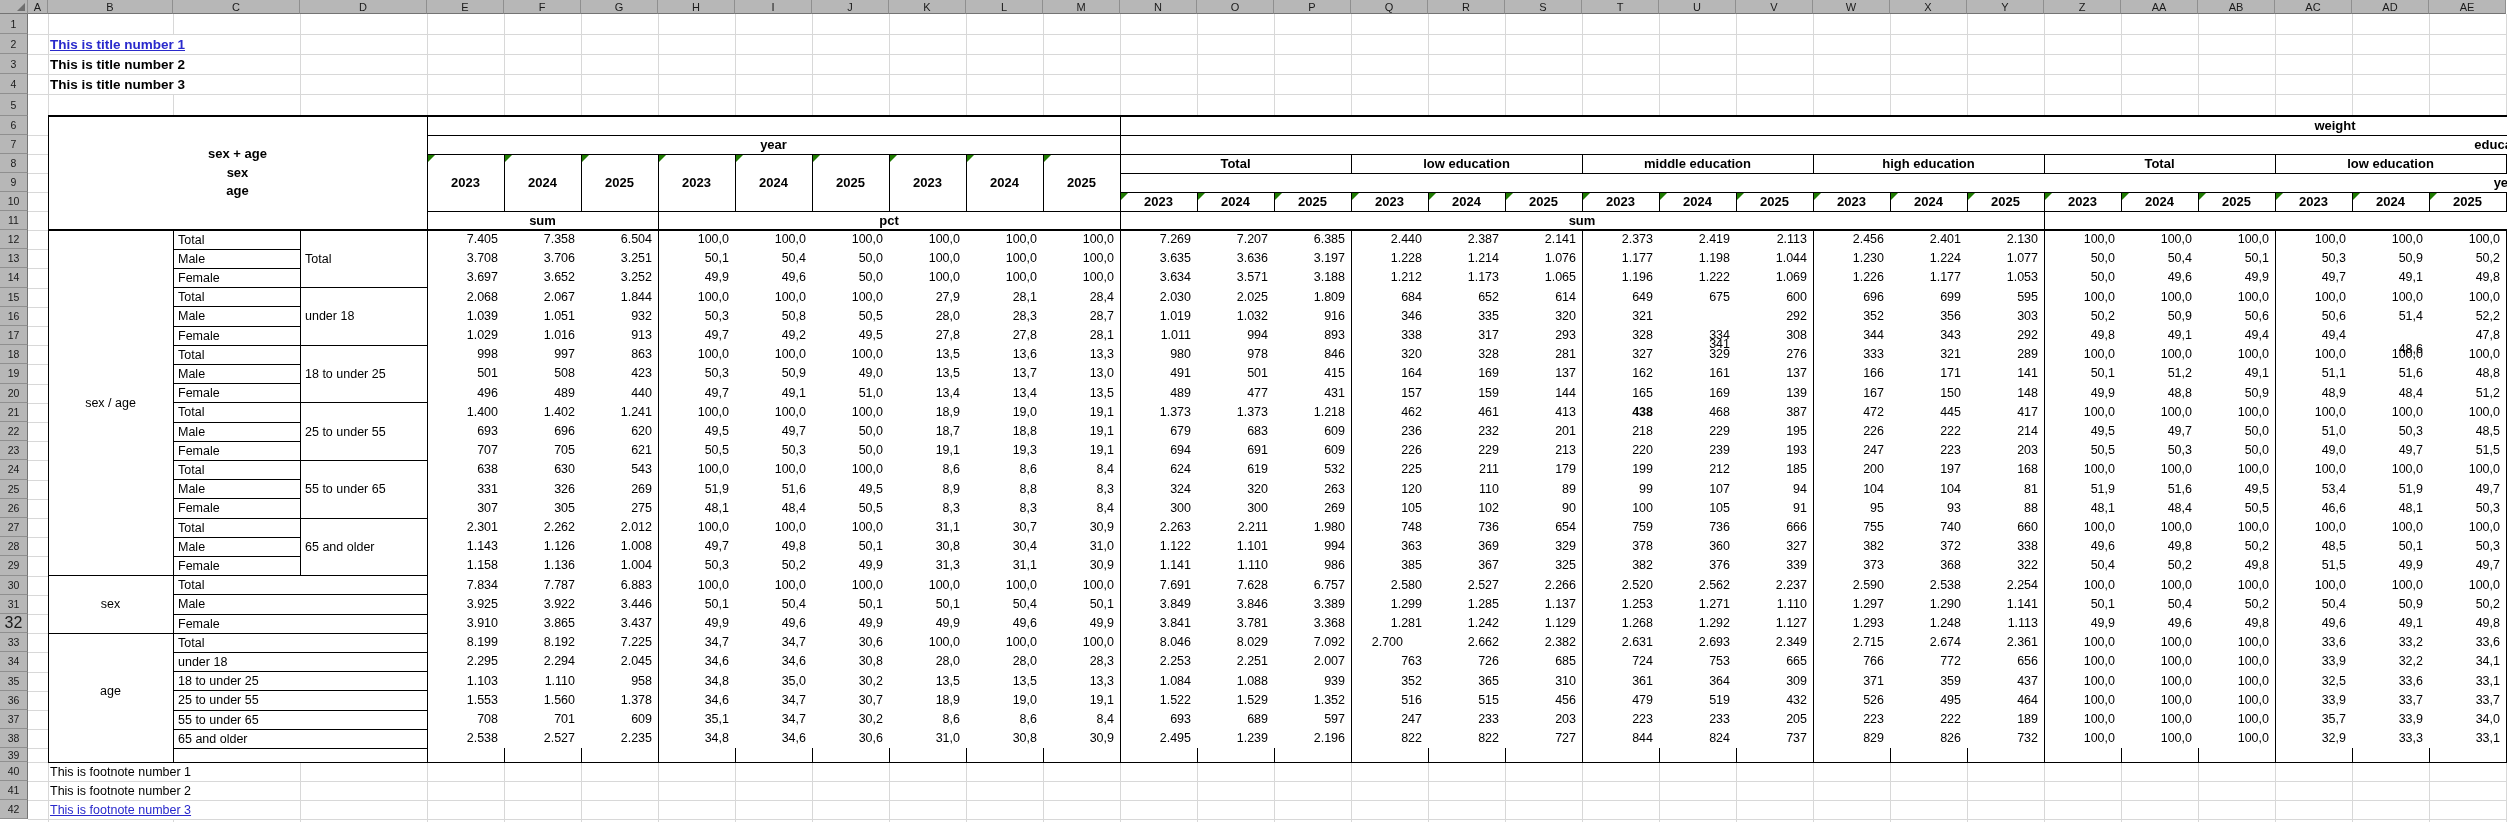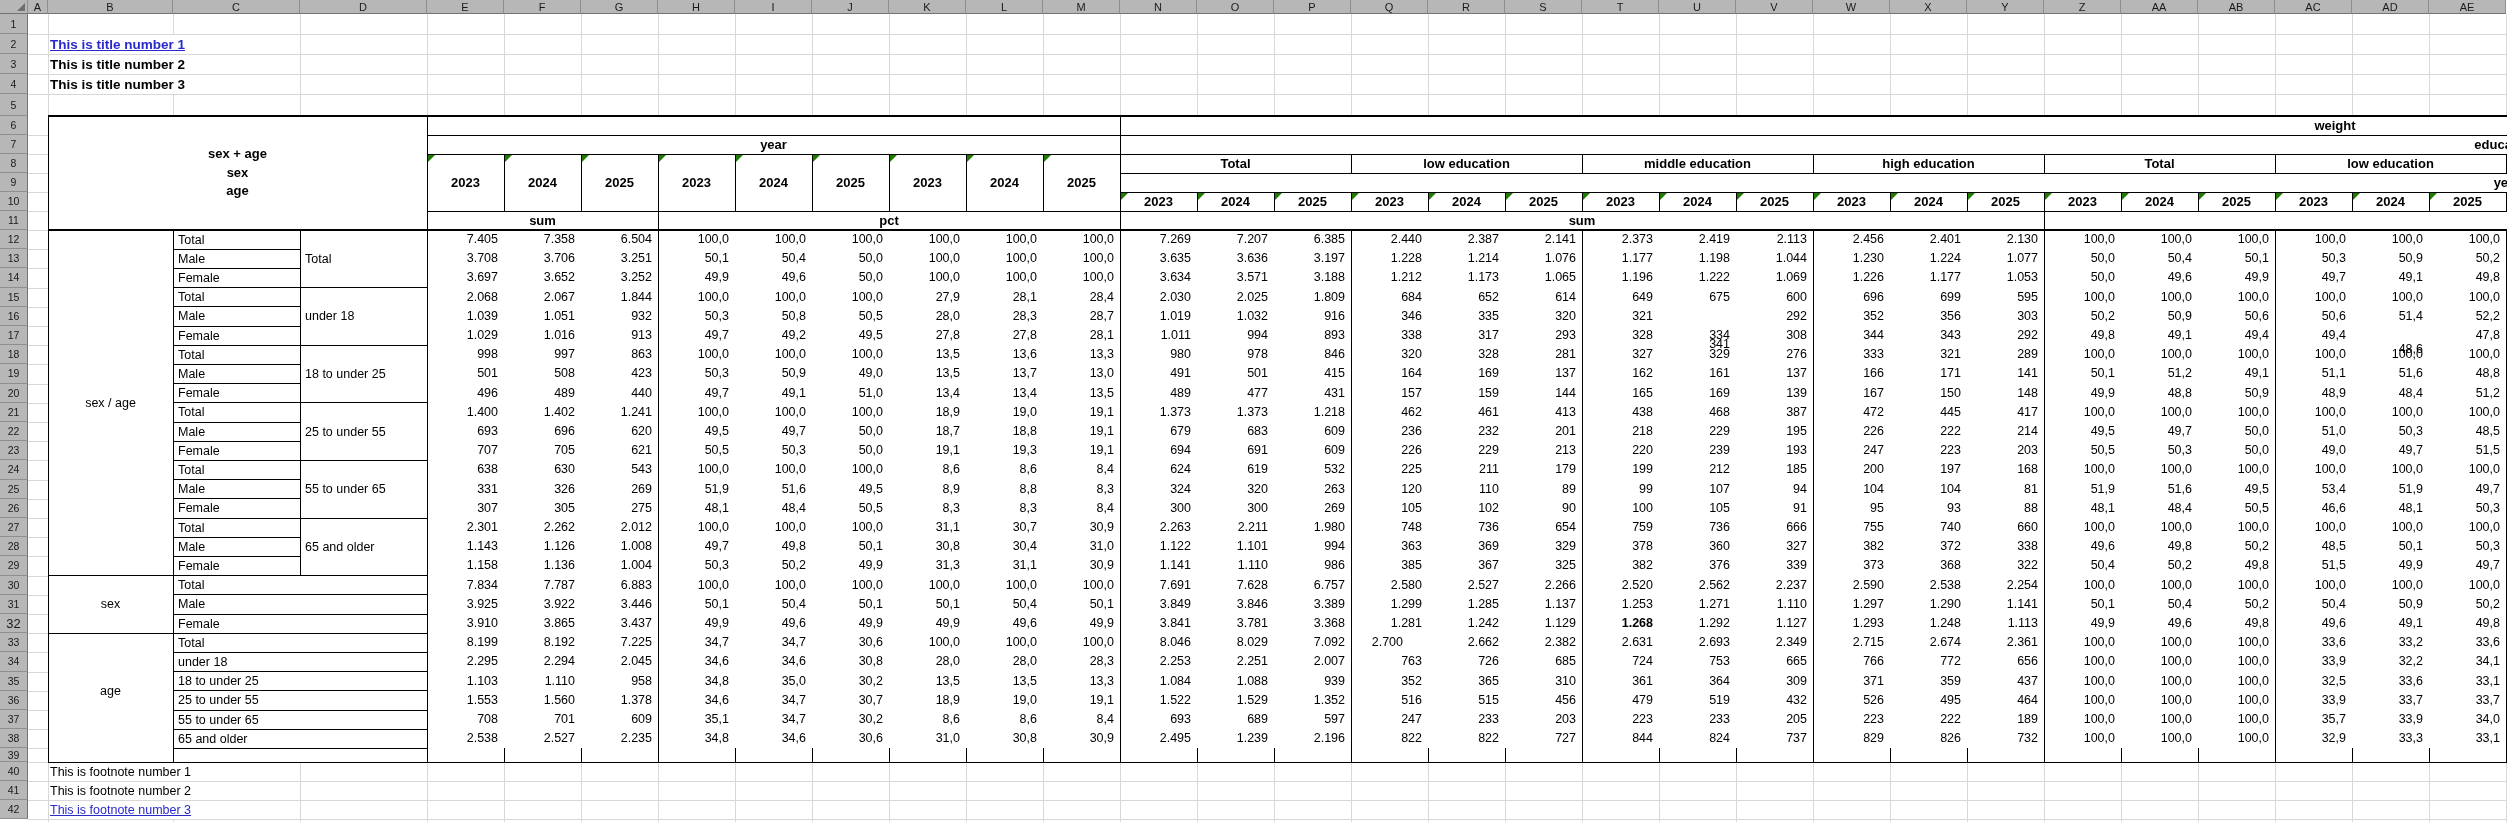--- a/index.html
+++ b/index.html
@@ -508,21 +508,21 @@
       <div class="datacell" style="left: 812px; top: 402.8px; width: 77px; height: 19.2px; line-height: 19.2px;">100,0</div>
       <div class="datacell" style="left: 889px; top: 402.8px; width: 77px; height: 19.2px; line-height: 19.2px;">18,9</div>
       <div class="datacell" style="left: 966px; top: 402.8px; width: 77px; height: 19.2px; line-height: 19.2px;">19,0</div>
       <div class="datacell" style="left: 1043px; top: 402.8px; width: 77px; height: 19.2px; line-height: 19.2px;">19,1</div>
       <div class="datacell" style="left: 1120px; top: 402.8px; width: 77px; height: 19.2px; line-height: 19.2px;">1.373</div>
       <div class="datacell" style="left: 1197px; top: 402.8px; width: 77px; height: 19.2px; line-height: 19.2px;">1.373</div>
       <div class="datacell" style="left: 1274px; top: 402.8px; width: 77px; height: 19.2px; line-height: 19.2px;">1.218</div>
       <div class="datacell" style="left: 1351px; top: 402.8px; width: 77px; height: 19.2px; line-height: 19.2px;">462</div>
       <div class="datacell" style="left: 1428px; top: 402.8px; width: 77px; height: 19.2px; line-height: 19.2px;">461</div>
       <div class="datacell" style="left: 1505px; top: 402.8px; width: 77px; height: 19.2px; line-height: 19.2px;">413</div>
-      <div class="datacell" style="left: 1582px; top: 402.8px; width: 77px; height: 19.2px; line-height: 19.2px;">438</div>
+      <div class="datacell" style="left: 1582px; top: 402.8px; width: 77px; height: 19.2px; line-height: 19.2px; font-weight: bold;">438</div>
       <div class="datacell" style="left: 1659px; top: 402.8px; width: 77px; height: 19.2px; line-height: 19.2px;">468</div>
       <div class="datacell" style="left: 1736px; top: 402.8px; width: 77px; height: 19.2px; line-height: 19.2px;">387</div>
       <div class="datacell" style="left: 1813px; top: 402.8px; width: 77px; height: 19.2px; line-height: 19.2px;">472</div>
       <div class="datacell" style="left: 1890px; top: 402.8px; width: 77px; height: 19.2px; line-height: 19.2px;">445</div>
       <div class="datacell" style="left: 1967px; top: 402.8px; width: 77px; height: 19.2px; line-height: 19.2px;">417</div>
       <div class="datacell" style="left: 2044px; top: 402.8px; width: 77px; height: 19.2px; line-height: 19.2px;">100,0</div>
       <div class="datacell" style="left: 2121px; top: 402.8px; width: 77px; height: 19.2px; line-height: 19.2px;">100,0</div>
       <div class="datacell" style="left: 2198px; top: 402.8px; width: 77px; height: 19.2px; line-height: 19.2px;">100,0</div>
       <div class="datacell" style="left: 2275px; top: 402.8px; width: 77px; height: 19.2px; line-height: 19.2px;">100,0</div>
       <div class="datacell" style="left: 2352px; top: 402.8px; width: 77px; height: 19.2px; line-height: 19.2px;">100,0</div>
@@ -805,21 +805,21 @@
       <div class="datacell" style="left: 812px; top: 614px; width: 77px; height: 19.2px; line-height: 19.2px;">49,9</div>
       <div class="datacell" style="left: 889px; top: 614px; width: 77px; height: 19.2px; line-height: 19.2px;">49,9</div>
       <div class="datacell" style="left: 966px; top: 614px; width: 77px; height: 19.2px; line-height: 19.2px;">49,6</div>
       <div class="datacell" style="left: 1043px; top: 614px; width: 77px; height: 19.2px; line-height: 19.2px;">49,9</div>
       <div class="datacell" style="left: 1120px; top: 614px; width: 77px; height: 19.2px; line-height: 19.2px;">3.841</div>
       <div class="datacell" style="left: 1197px; top: 614px; width: 77px; height: 19.2px; line-height: 19.2px;">3.781</div>
       <div class="datacell" style="left: 1274px; top: 614px; width: 77px; height: 19.2px; line-height: 19.2px;">3.368</div>
       <div class="datacell" style="left: 1351px; top: 614px; width: 77px; height: 19.2px; line-height: 19.2px;">1.281</div>
       <div class="datacell" style="left: 1428px; top: 614px; width: 77px; height: 19.2px; line-height: 19.2px;">1.242</div>
       <div class="datacell" style="left: 1505px; top: 614px; width: 77px; height: 19.2px; line-height: 19.2px;">1.129</div>
-      <div class="datacell" style="left: 1582px; top: 614px; width: 77px; height: 19.2px; line-height: 19.2px; font-weight: bold;">1.268</div>
+      <div class="datacell" style="left: 1582px; top: 614px; width: 77px; height: 19.2px; line-height: 19.2px;">1.268</div>
       <div class="datacell" style="left: 1659px; top: 614px; width: 77px; height: 19.2px; line-height: 19.2px;">1.292</div>
       <div class="datacell" style="left: 1736px; top: 614px; width: 77px; height: 19.2px; line-height: 19.2px;">1.127</div>
       <div class="datacell" style="left: 1813px; top: 614px; width: 77px; height: 19.2px; line-height: 19.2px;">1.293</div>
       <div class="datacell" style="left: 1890px; top: 614px; width: 77px; height: 19.2px; line-height: 19.2px;">1.248</div>
       <div class="datacell" style="left: 1967px; top: 614px; width: 77px; height: 19.2px; line-height: 19.2px;">1.113</div>
       <div class="datacell" style="left: 2044px; top: 614px; width: 77px; height: 19.2px; line-height: 19.2px;">49,9</div>
       <div class="datacell" style="left: 2121px; top: 614px; width: 77px; height: 19.2px; line-height: 19.2px;">49,6</div>
       <div class="datacell" style="left: 2198px; top: 614px; width: 77px; height: 19.2px; line-height: 19.2px;">49,8</div>
       <div class="datacell" style="left: 2275px; top: 614px; width: 77px; height: 19.2px; line-height: 19.2px;">49,6</div>
       <div class="datacell" style="left: 2352px; top: 614px; width: 77px; height: 19.2px; line-height: 19.2px;">49,1</div>
@@ -1187,21 +1187,21 @@
       <div class="hdrcell rowhdrcell" style="left: 0px; top: 422px; width: 28px; height: 19.2px; font-size: 10.5px;">22</div>
       <div class="hdrcell rowhdrcell" style="left: 0px; top: 441.2px; width: 28px; height: 19.2px; font-size: 10.5px;">23</div>
       <div class="hdrcell rowhdrcell" style="left: 0px; top: 460.4px; width: 28px; height: 19.2px; font-size: 10.5px;">24</div>
       <div class="hdrcell rowhdrcell" style="left: 0px; top: 479.6px; width: 28px; height: 19.2px; font-size: 10.5px;">25</div>
       <div class="hdrcell rowhdrcell" style="left: 0px; top: 498.8px; width: 28px; height: 19.2px; font-size: 10.5px;">26</div>
       <div class="hdrcell rowhdrcell" style="left: 0px; top: 518px; width: 28px; height: 19.2px; font-size: 10.5px;">27</div>
       <div class="hdrcell rowhdrcell" style="left: 0px; top: 537.2px; width: 28px; height: 19.2px; font-size: 10.5px;">28</div>
       <div class="hdrcell rowhdrcell" style="left: 0px; top: 556.4px; width: 28px; height: 19.2px; font-size: 10.5px;">29</div>
       <div class="hdrcell rowhdrcell" style="left: 0px; top: 575.6px; width: 28px; height: 19.2px; font-size: 10.5px;">30</div>
       <div class="hdrcell rowhdrcell" style="left: 0px; top: 594.8px; width: 28px; height: 19.2px; font-size: 10.5px;">31</div>
-      <div class="hdrcell rowhdrcell" style="left: 0px; top: 614px; width: 28px; height: 19.2px; font-size: 13px;">32</div>
+      <div class="hdrcell rowhdrcell" style="left: 0px; top: 614px; width: 28px; height: 19.2px; font-size: 16px;">32</div>
       <div class="hdrcell rowhdrcell" style="left: 0px; top: 633.2px; width: 28px; height: 19.2px; font-size: 10.5px;">33</div>
       <div class="hdrcell rowhdrcell" style="left: 0px; top: 652.4px; width: 28px; height: 19.2px; font-size: 10.5px;">34</div>
       <div class="hdrcell rowhdrcell" style="left: 0px; top: 671.6px; width: 28px; height: 19.2px; font-size: 10.5px;">35</div>
       <div class="hdrcell rowhdrcell" style="left: 0px; top: 690.8px; width: 28px; height: 19.2px; font-size: 10.5px;">36</div>
       <div class="hdrcell rowhdrcell" style="left: 0px; top: 710px; width: 28px; height: 19.2px; font-size: 10.5px;">37</div>
       <div class="hdrcell rowhdrcell" style="left: 0px; top: 729.2px; width: 28px; height: 19.2px; font-size: 10.5px;">38</div>
       <div class="hdrcell rowhdrcell" style="left: 0px; top: 748.4px; width: 28px; height: 13.6px; font-size: 10.5px;">39</div>
       <div class="hdrcell rowhdrcell" style="left: 0px; top: 762px; width: 28px; height: 19px; font-size: 10.5px;">40</div>
       <div class="hdrcell rowhdrcell" style="left: 0px; top: 781px; width: 28px; height: 19px; font-size: 10.5px;">41</div>
       <div class="hdrcell rowhdrcell" style="left: 0px; top: 800px; width: 28px; height: 19px; font-size: 10.5px; text-align: right;">42</div>

